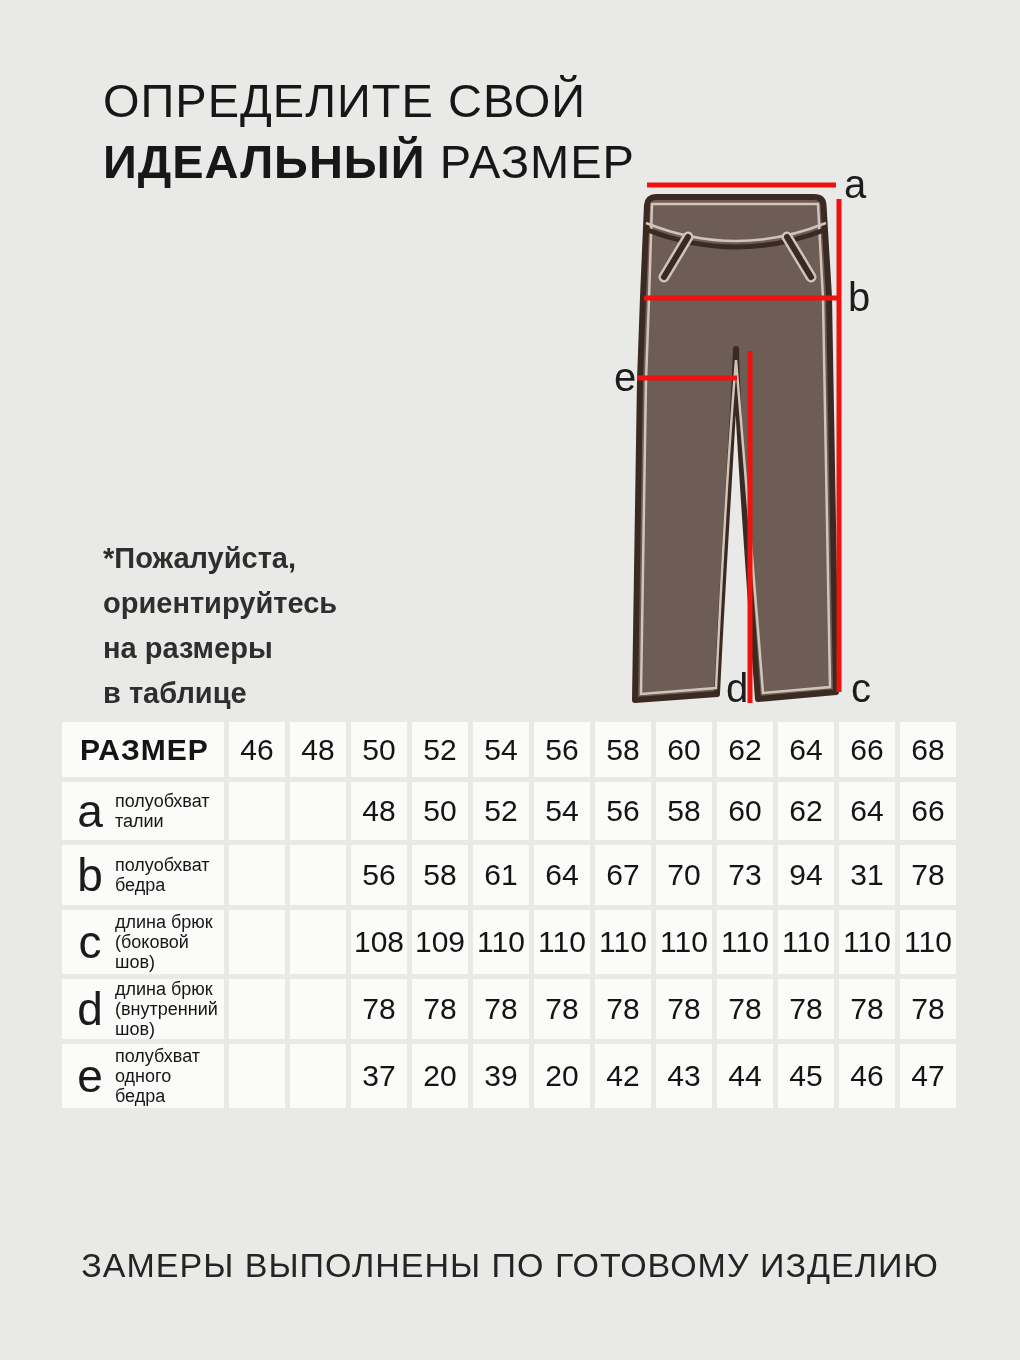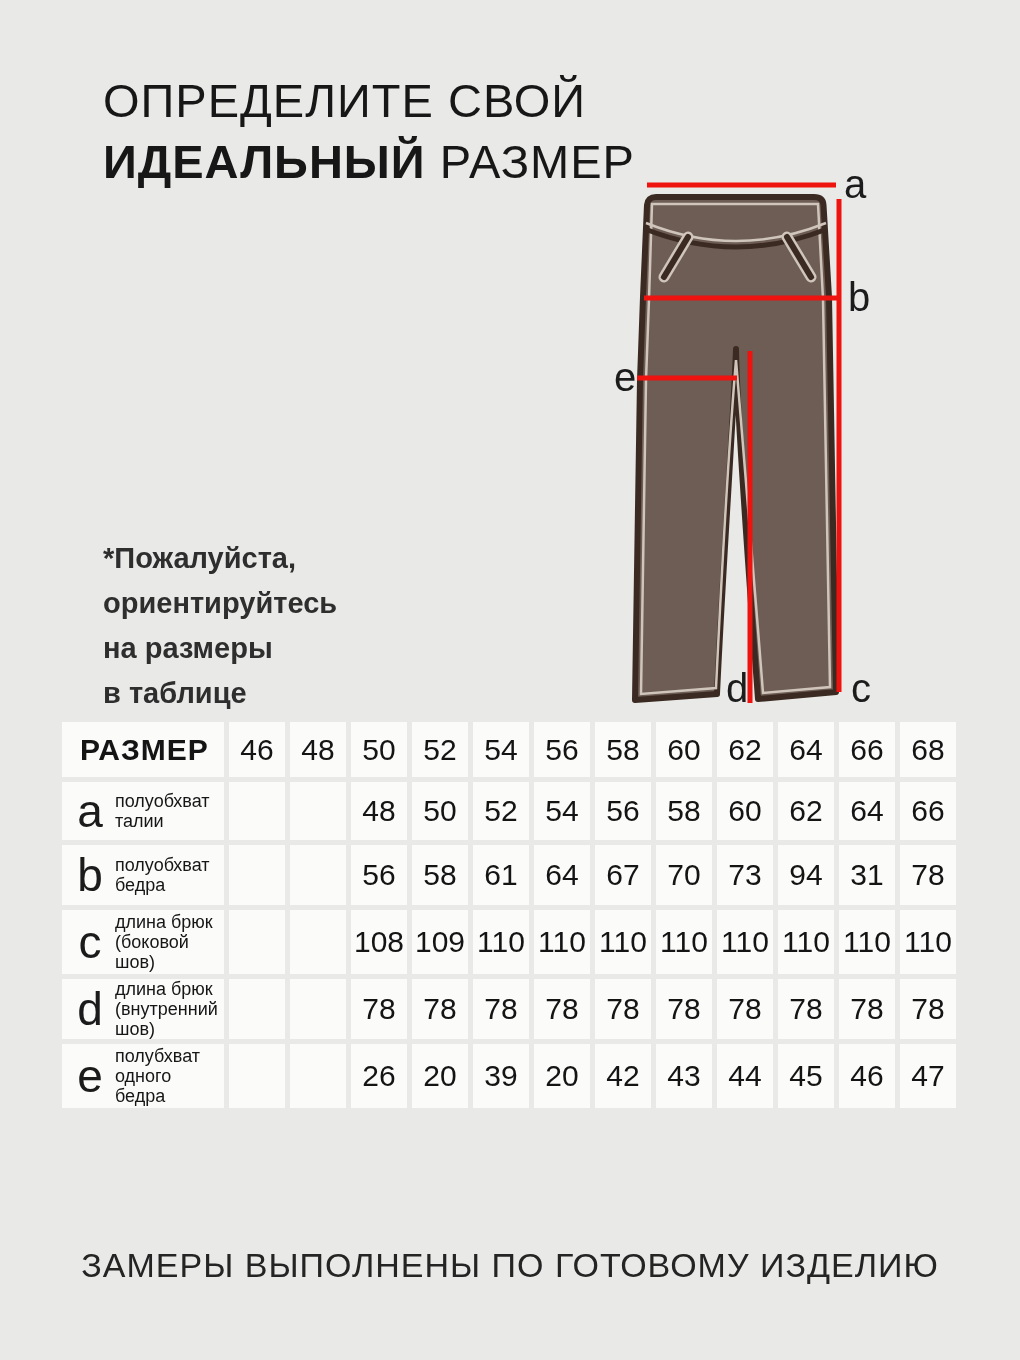--- a/index.html
+++ b/index.html
@@ -242,21 +242,21 @@
 
     <tr class="h64">
       <td class="labelcell">
         <div class="inner">
           <span class="letter">e</span>
           <span class="rlabel">полубхват одного бедра</span>
         </div>
       </td>
       <td class="num"></td>
       <td class="num"></td>
-      <td class="num">26</td>
+      <td class="num">37</td>
       <td class="num">20</td>
       <td class="num">39</td>
       <td class="num">20</td>
       <td class="num">42</td>
       <td class="num">43</td>
       <td class="num">44</td>
       <td class="num">45</td>
       <td class="num">46</td>
       <td class="num">47</td>
     </tr>

